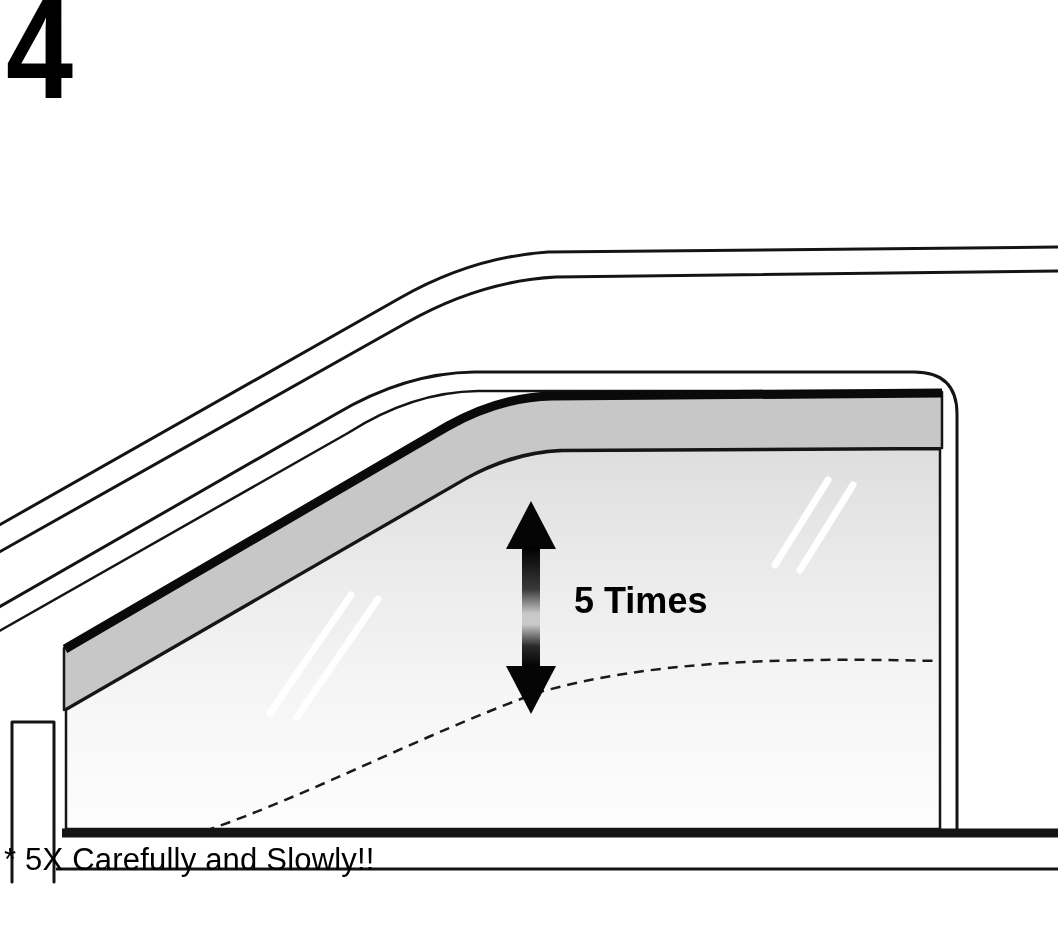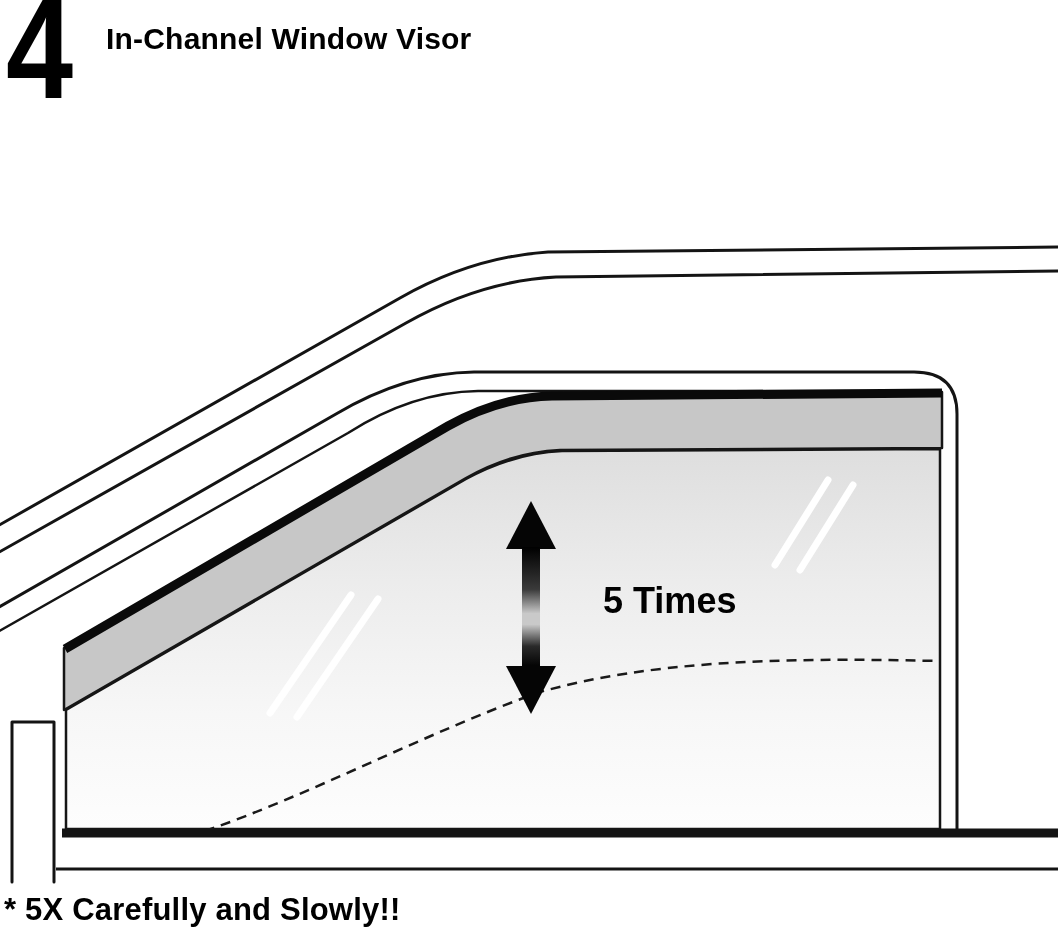--- a/index.html
+++ b/index.html
@@ -30,41 +30,39 @@
     font-weight: bold;
     line-height: 1.13;
     letter-spacing: 0.2px;
   }
   .annotation {
     position: absolute;
     left: 574px;
     top: 580px;
     font-size: 36px;
     font-weight: bold;
-    margin-left: 29px;
   }
   .footnote {
     position: absolute;
     left: 4px;
-    top: 892px;
+    top: 842px;
     font-size: 31px;
-    font-weight: bold;
+    font-weight: normal;
     letter-spacing: 0.2px;
   }
   svg.diagram { position: absolute; left: 0; top: 0; }
 </style>
 </head>
 <body>
 
 <div class="stage">
 
   <div class="step-number">4</div>
 
   <div class="title">
-    <div>In-Channel Window Visor</div>
   </div>
 
   <svg class="diagram" width="1058" height="950" viewBox="0 0 1058 950" xmlns="http://www.w3.org/2000/svg">
     <defs>
       <linearGradient id="glassGrad" x1="0" y1="0" x2="0" y2="1">
         <stop offset="0" stop-color="#dedede"></stop>
         <stop offset="0.35" stop-color="#ececec"></stop>
         <stop offset="0.7" stop-color="#f7f7f7"></stop>
         <stop offset="1" stop-color="#fdfdfd"></stop>
       </linearGradient>

